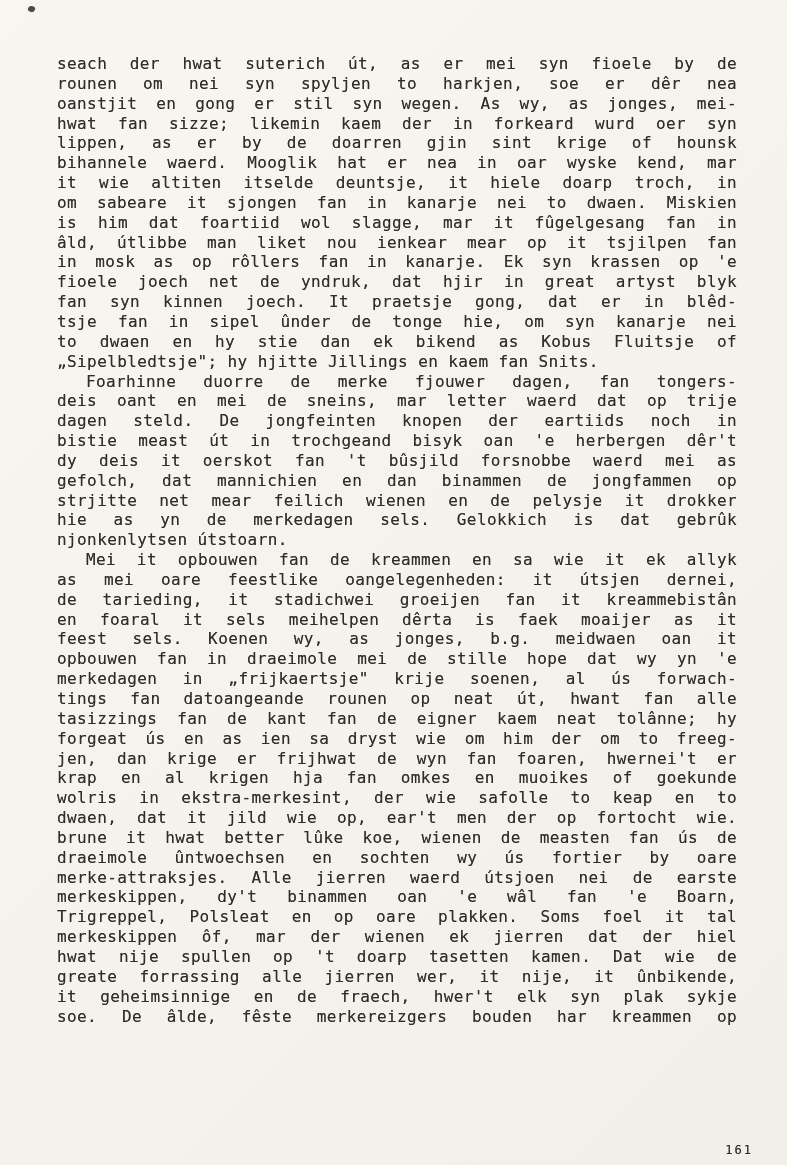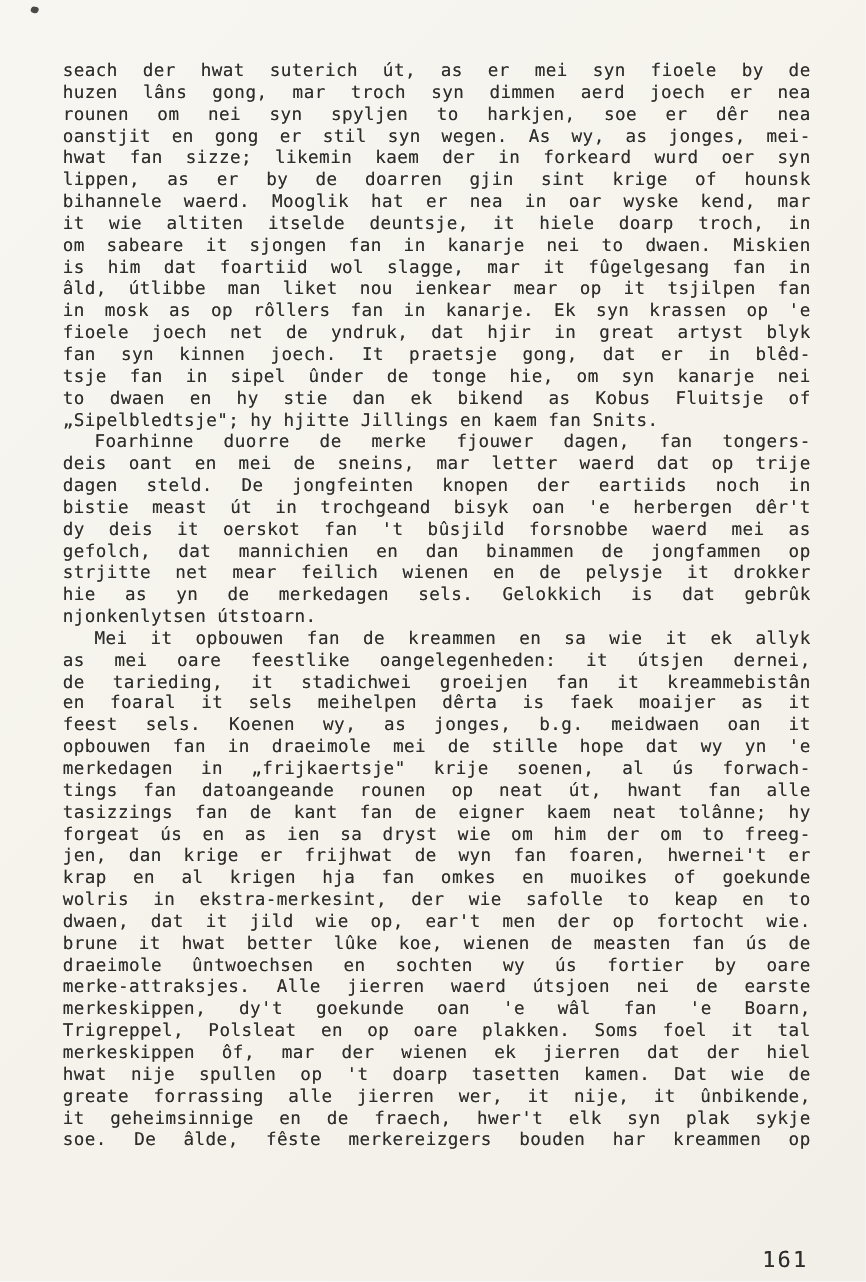--- a/index.html
+++ b/index.html
@@ -25,23 +25,23 @@
     text-align: left;
     text-shadow: 0 0 0.3px rgba(40,40,40,0.55);
   }
   .j {
     text-align: justify;
     text-align-last: justify;
   }
   .ind { text-indent: 3ch; }
   .pagenum {
     position: absolute;
-    right: 52px;
+    right: 34px;
     bottom: 8px;
-    font-size: 20px;
+    font-size: 12px;
     letter-spacing: 2px;
     text-shadow: 0 0 0.3px rgba(40,40,40,0.55);
   }
   .speck {
     position: absolute;
     left: 28px;
     top: 6px;
     width: 7px;
     height: 6px;
     background: #4a4a46;
@@ -50,21 +50,20 @@
   }
 </style>
 </head>
 <body>
 
 <div class="page">
   <div class="speck"></div>
 
   <div>
     <div class="ln j">seach der hwat suterich út, as er mei syn fioele by de</div>
-    <div class="ln j">huzen lâns gong, mar troch syn dimmen aerd joech er nea</div>
     <div class="ln j">rounen om nei syn spyljen to harkjen, soe er dêr nea</div>
     <div class="ln j">oanstjit en gong er stil syn wegen. As wy, as jonges, mei-</div>
     <div class="ln j">hwat fan sizze; likemin kaem der in forkeard wurd oer syn</div>
     <div class="ln j">lippen, as er by de doarren gjin sint krige of hounsk</div>
     <div class="ln j">bihannele waerd. Mooglik hat er nea in oar wyske kend, mar</div>
     <div class="ln j">it wie altiten itselde deuntsje, it hiele doarp troch, in</div>
     <div class="ln j">om sabeare it sjongen fan in kanarje nei to dwaen. Miskien</div>
     <div class="ln j">is him dat foartiid wol slagge, mar it fûgelgesang fan in</div>
     <div class="ln j">âld, útlibbe man liket nou ienkear mear op it tsjilpen fan</div>
     <div class="ln j">in mosk as op rôllers fan in kanarje. Ek syn krassen op 'e</div>
@@ -98,21 +97,21 @@
     <div class="ln j">tings fan datoangeande rounen op neat út, hwant fan alle</div>
     <div class="ln j">tasizzings fan de kant fan de eigner kaem neat tolânne; hy</div>
     <div class="ln j">forgeat ús en as ien sa dryst wie om him der om to freeg-</div>
     <div class="ln j">jen, dan krige er frijhwat de wyn fan foaren, hwernei't er</div>
     <div class="ln j">krap en al krigen hja fan omkes en muoikes of goekunde</div>
     <div class="ln j">wolris in ekstra-merkesint, der wie safolle to keap en to</div>
     <div class="ln j">dwaen, dat it jild wie op, ear't men der op fortocht wie.</div>
     <div class="ln j">brune it hwat better lûke koe, wienen de measten fan ús de</div>
     <div class="ln j">draeimole ûntwoechsen en sochten wy ús fortier by oare</div>
     <div class="ln j">merke-attraksjes. Alle jierren waerd útsjoen nei de earste</div>
-    <div class="ln j">merkeskippen, dy't goekunde oan 'e wâl fan 'e Boarn,</div>
+    <div class="ln j">merkeskippen, dy't binammen oan 'e wâl fan 'e Boarn,</div>
     <div class="ln j">Trigreppel, Polsleat en op oare plakken. Soms foel it tal</div>
     <div class="ln j">merkeskippen ôf, mar der wienen ek jierren dat der hiel</div>
     <div class="ln j">hwat nije spullen op 't doarp tasetten kamen. Dat wie de</div>
     <div class="ln j">greate forrassing alle jierren wer, it nije, it ûnbikende,</div>
     <div class="ln j">it geheimsinnige en de fraech, hwer't elk syn plak sykje</div>
     <div class="ln j">soe. De âlde, fêste merkereizgers bouden har kreammen op</div>
   </div>
 
   <div class="pagenum">161</div>
 </div>

